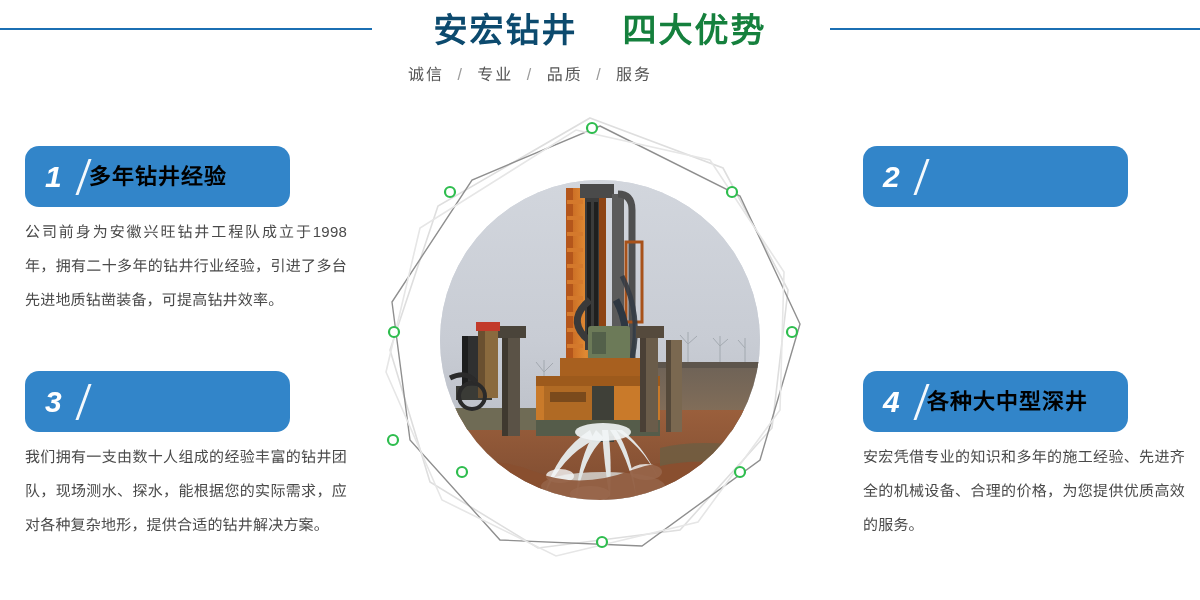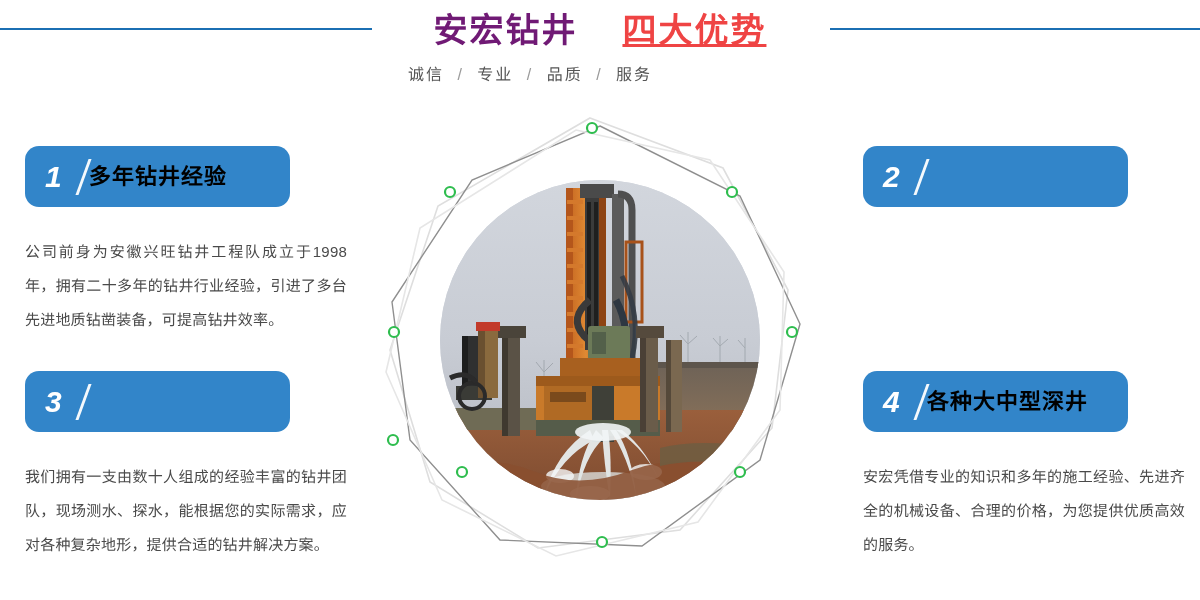--- a/index.html
+++ b/index.html
@@ -42,23 +42,23 @@
     left: 0;
     top: 8px;
     width: 1200px;
     text-align: center;
     font-size: 34px;
     line-height: 44px;
     font-weight: 700;
     letter-spacing: 2px;
     white-space: nowrap;
   }
-  .title .t-dark { color: #701a75; }
+  .title .t-dark { color: #0c4a6e; }
   .title .t-gap  { display: inline-block; width: 22px; }
-  .title .t-blue { color: #ef4444; text-decoration: underline; }
+  .title .t-blue { color: #15803d; }
 
   .subtitle {
     position: absolute;
     left: 0;
     top: 62px;
     width: 1060px;
     text-align: center;
     font-size: 16px;
     line-height: 26px;
     color: #555555;
@@ -117,21 +117,21 @@
   .badge-title {
     color: #000000;
     font-size: 22px;
     font-weight: 700;
     letter-spacing: 1px;
     line-height: 61px;
     white-space: nowrap;
   }
 
   .card-body {
-    margin-top: 28px;
+    margin-top: 8px;
     width: 322px;
     font-size: 15px;
     line-height: 34px;
     color: #4a4a4a;
     letter-spacing: .2px;
     text-align: justify;
   }
 
   
   .center-graphic {

